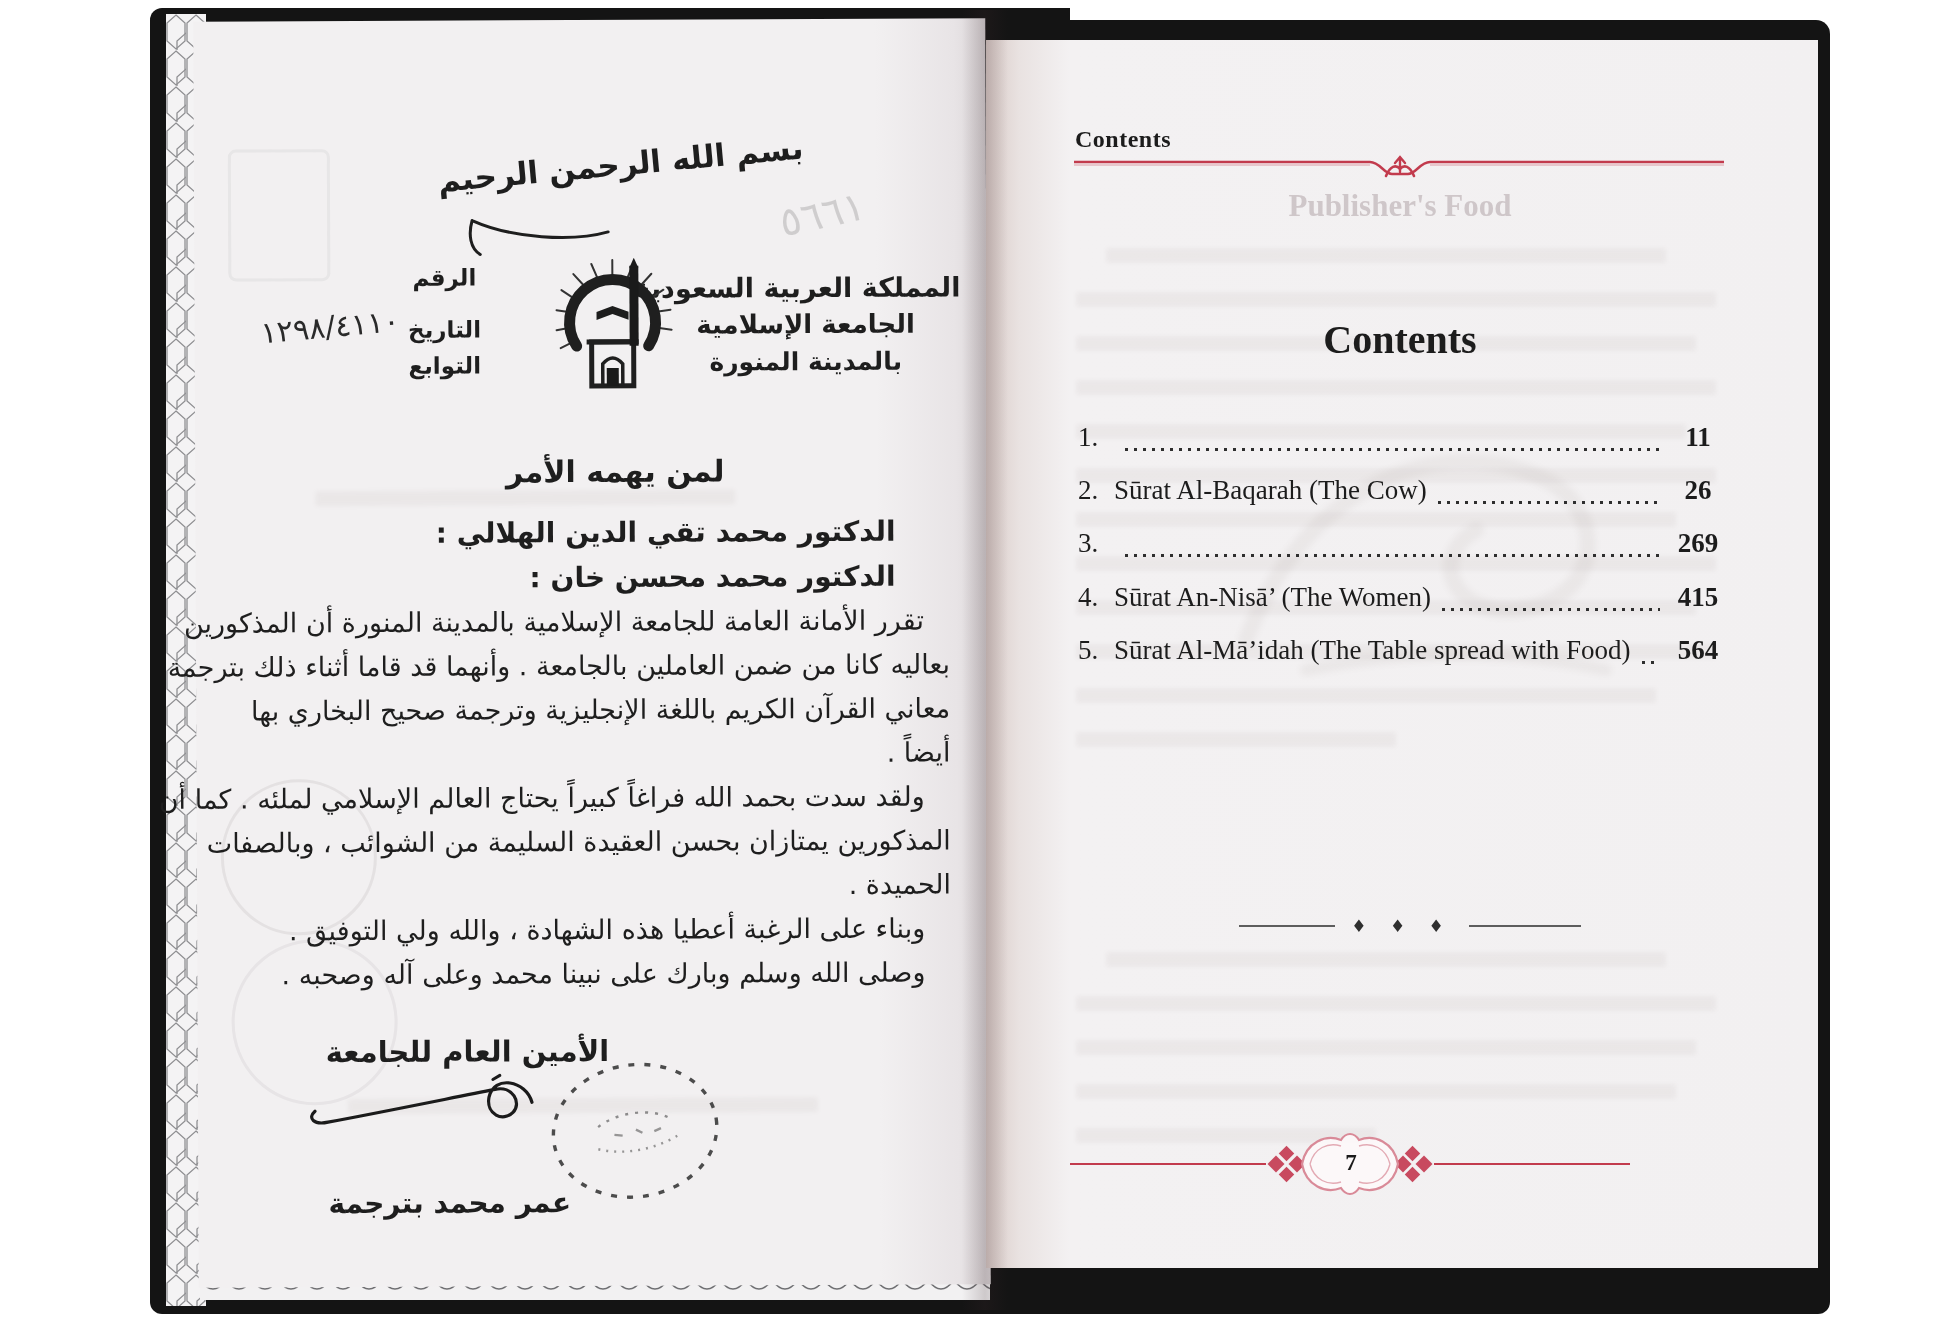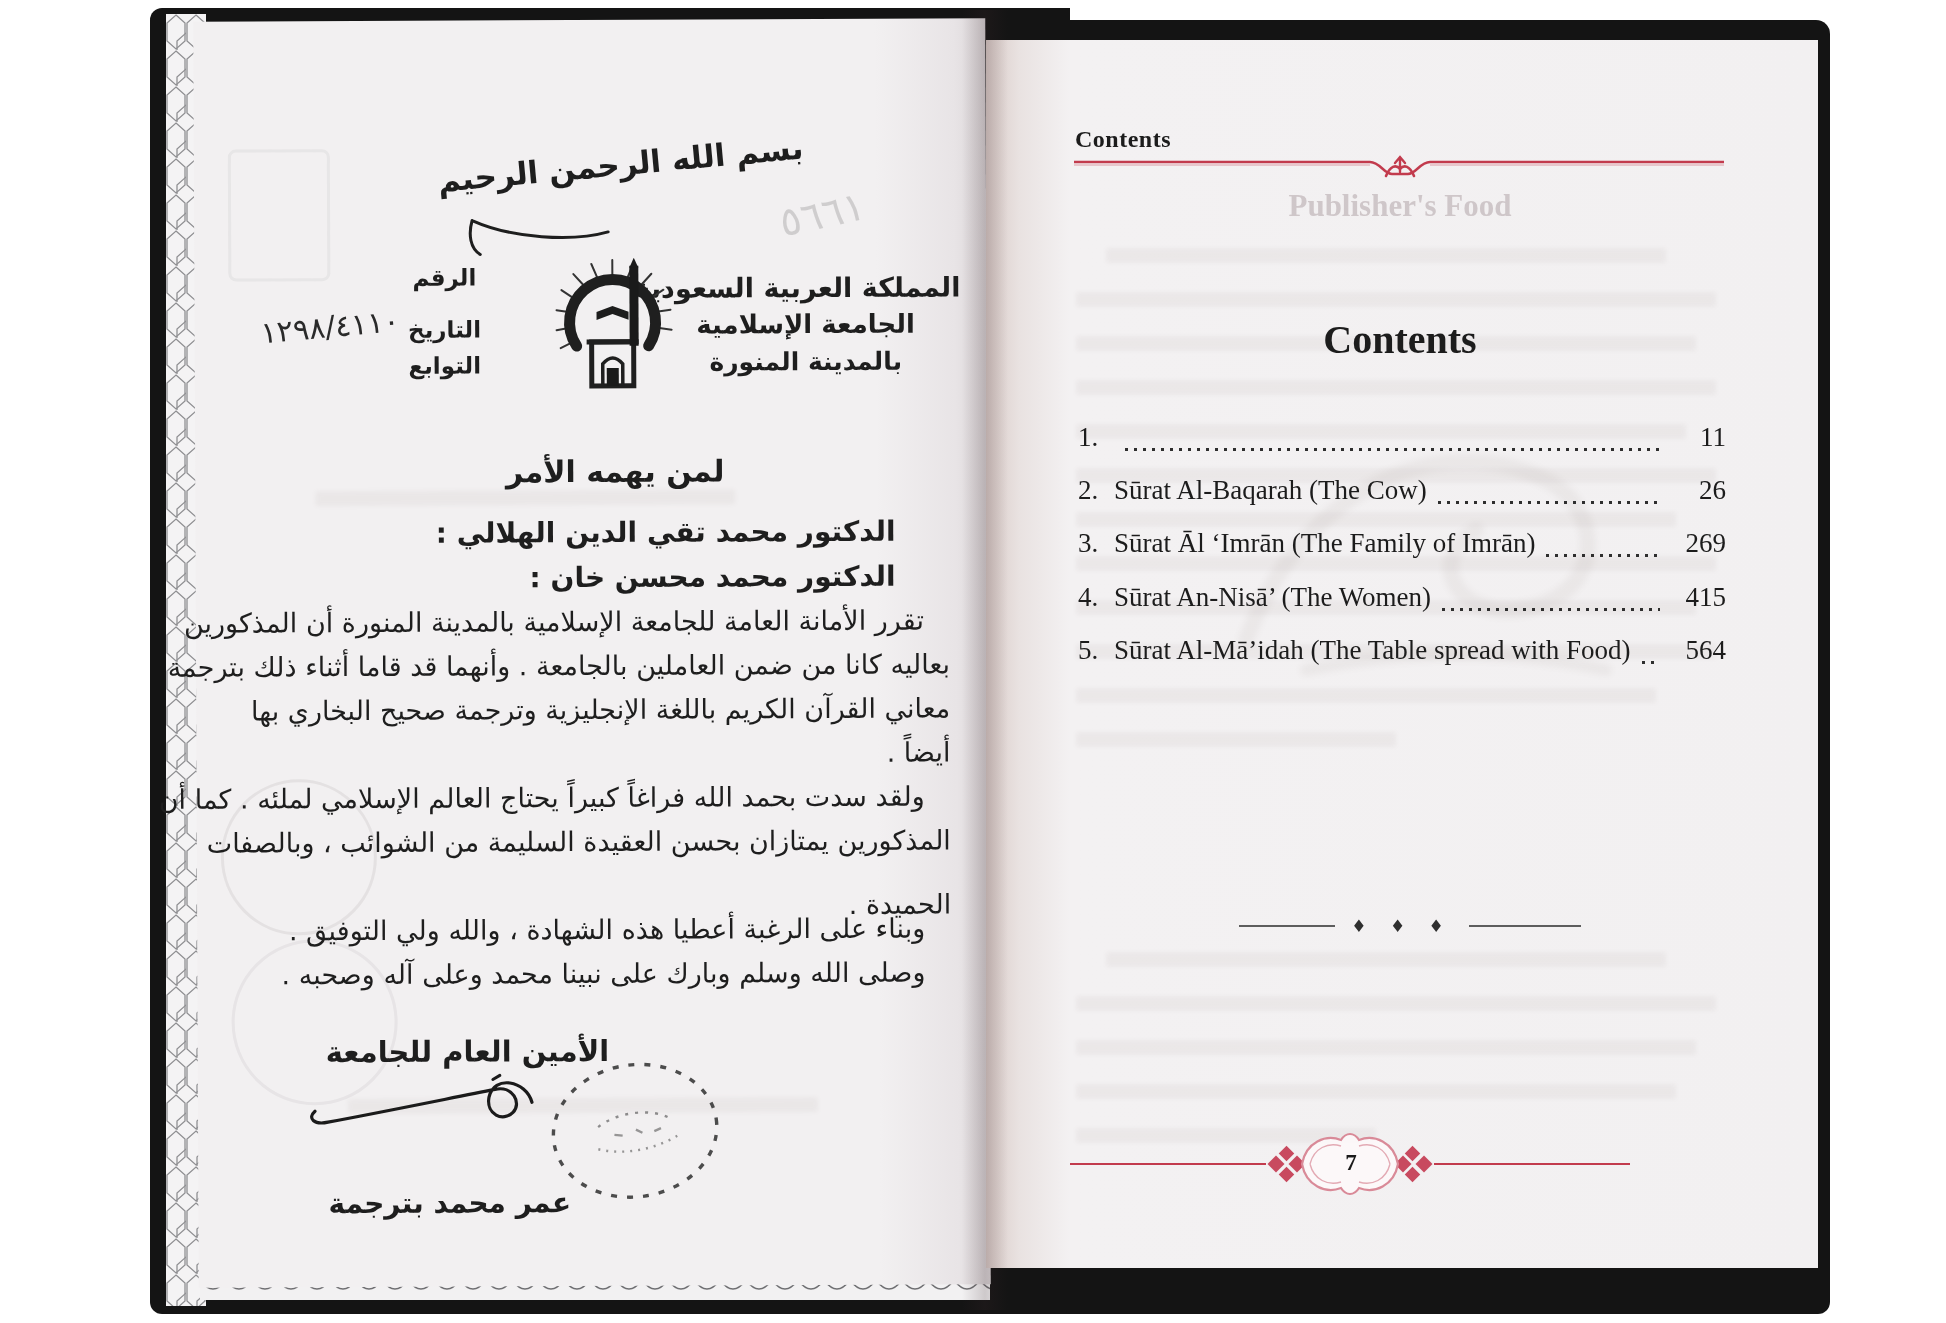--- a/index.html
+++ b/index.html
@@ -47,21 +47,21 @@
   .toc-title{left:114px;top:276px;width:600px;text-align:center;font-size:40px;font-weight:bold;}
   .ghost-heading{left:114px;top:148px;width:600px;text-align:center;font-size:31px;font-weight:bold;
                  color:rgba(140,120,125,.35);filter:blur(.6px);}
   .toc-row{position:absolute;left:92px;width:648px;height:36px;display:flex;align-items:baseline;
            font-size:27px;}
   .toc-num{width:36px;flex:0 0 auto;}
   .toc-entry-title{flex:0 0 auto;}
   .toc-leader{flex:1 1 auto;height:30px;margin:0 10px 0 8px;align-self:flex-end;
               background-image:radial-gradient(circle,#2e2e2e 1.6px,rgba(0,0,0,0) 1.9px);
               background-size:9px 9px;background-repeat:repeat-x;background-position:left bottom 4px;}
-  .toc-page{flex:0 0 auto;width:56px;text-align:right;}
+  .toc-page{flex:0 0 auto;width:56px;text-align:center;font-weight:bold;}
   .divider{position:absolute;left:164px;top:876px;width:520px;display:flex;align-items:center;justify-content:center;gap:16px;}
   .divider .rule{height:2px;background:#5d5d5d;}
   .divider .glyphs{font-family:"DejaVu Sans",sans-serif;font-size:17px;color:#2f2f2f;letter-spacing:9px;}
   .pageno{left:334px;top:1110px;width:62px;text-align:center;font-size:23px;font-weight:bold;color:#1a1a1a;}
   .watermark{left:200px;top:300px;opacity:.06;filter:blur(3px);}
 </style>
 </head>
 <body>
 
 <div class="screenshot">
@@ -146,21 +146,21 @@
 
     <div class="abs ar addressee" style="top:496px;">الدكتور محمد تقي الدين الهلالي :</div>
     <div class="abs ar addressee" style="top:541px;">الدكتور محمد محسن خان :</div>
 
     <div class="abs ar bl" style="right:64px;top:582px;">تقرر الأمانة العامة للجامعة الإسلامية بالمدينة المنورة أن المذكورين</div>
     <div class="abs ar bl" style="right:38px;top:626px;">بعاليه كانا من ضمن العاملين بالجامعة . وأنهما قد قاما أثناء ذلك بترجمة</div>
     <div class="abs ar bl" style="right:38px;top:670px;">معاني القرآن الكريم باللغة الإنجليزية وترجمة صحيح البخاري بها</div>
     <div class="abs ar bl" style="right:38px;top:714px;">أيضاً .</div>
     <div class="abs ar bl" style="right:64px;top:758px;">ولقد سدت بحمد الله فراغاً كبيراً يحتاج العالم الإسلامي لملئه . كما أن</div>
     <div class="abs ar bl" style="right:38px;top:802px;">المذكورين يمتازان بحسن العقيدة السليمة من الشوائب ، وبالصفات</div>
-    <div class="abs ar bl" style="right:38px;top:846px;margin-top:20px;">الحميدة .</div>
+    <div class="abs ar bl" style="right:38px;top:846px;">الحميدة .</div>
     <div class="abs ar bl" style="right:64px;top:890px;">وبناء على الرغبة أعطيا هذه الشهادة ، والله ولي التوفيق .</div>
     <div class="abs ar bl" style="right:64px;top:934px;">وصلى الله وسلم وبارك على نبينا محمد وعلى آله وصحبه .</div>
 
     <div class="abs ar sig-title">الأمين العام للجامعة</div>
     <svg class="abs" style="left:98px;top:1050px;" width="252" height="88" viewBox="0 0 252 88">
       <path d="M236 32 C 230 10, 198 4, 193 27 C 190 44, 207 52, 217 42 C 226 33, 217 15, 199 19 C 152 28, 82 42, 32 51 C 18 54, 11 47, 19 40" fill="none" stroke="#1b1b1b" stroke-width="3.2" stroke-linecap="round"></path>
       <path d="M197 9 l7 -4" stroke="#1b1b1b" stroke-width="3" stroke-linecap="round"></path>
     </svg>
     <div class="abs ar signatory">عمر محمد بترجمة</div>
 
@@ -215,21 +215,20 @@
       <span class="toc-page">11</span>
     </div>
     <div class="toc-row" style="top:435px;">
       <span class="toc-num">2.</span>
       <span class="toc-entry-title">Sūrat Al-Baqarah (The Cow)</span>
       <span class="toc-leader"></span>
       <span class="toc-page">26</span>
     </div>
     <div class="toc-row" style="top:488px;">
       <span class="toc-num">3.</span>
-      <span class="toc-entry-title">Sūrat Āl ‘Imrān (The Family of Imrān)</span>
       <span class="toc-leader"></span>
       <span class="toc-page">269</span>
     </div>
     <div class="toc-row" style="top:542px;">
       <span class="toc-num">4.</span>
       <span class="toc-entry-title">Sūrat An-Nisā’ (The Women)</span>
       <span class="toc-leader"></span>
       <span class="toc-page">415</span>
     </div>
     <div class="toc-row" style="top:595px;">

